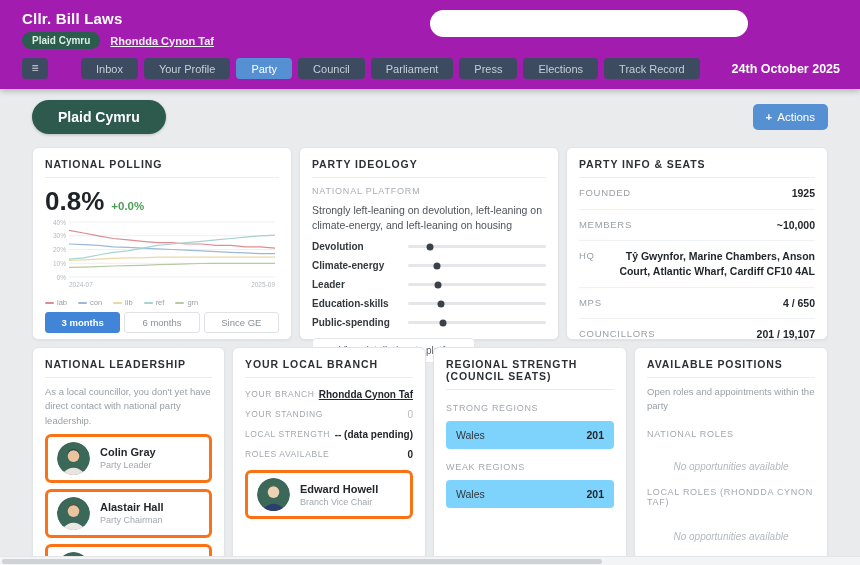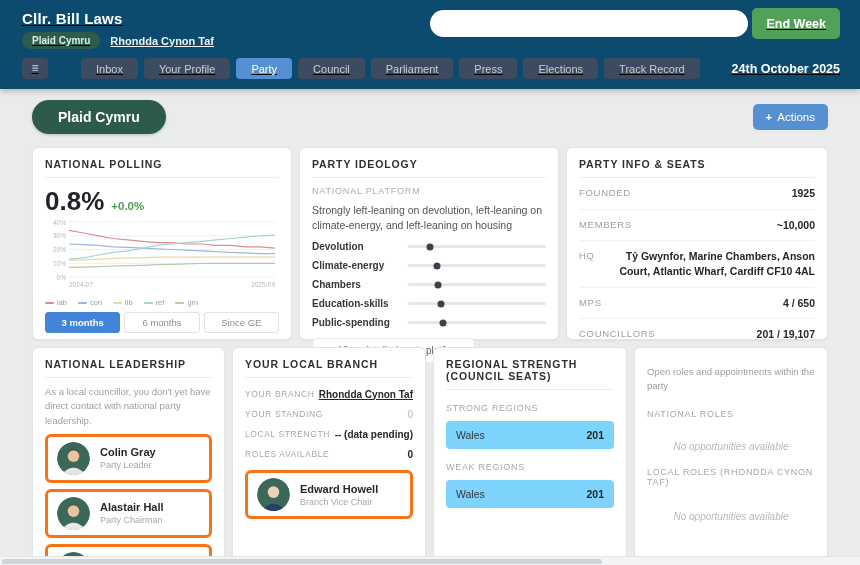--- a/index.html
+++ b/index.html
@@ -1,21 +1,21 @@
 <!DOCTYPE html>
 <html><head>
 <meta charset="utf-8">
 <style>
   * { margin:0; padding:0; box-sizing:border-box; }
   html,body { width:860px; height:565px; overflow:hidden; }
   body { font-family:"Liberation Sans", sans-serif; background:#e9ebed; position:relative; }
 
   
-  .topbar { background:#0c4a6e; padding:8px 20px 10px 22px; position:relative; z-index:3;
-            box-shadow:0 2px 6px rgba(0,0,0,.25);text-decoration:underline; }
+  .topbar { background:#a21caf; padding:8px 20px 10px 22px; position:relative; z-index:3;
+            box-shadow:0 2px 6px rgba(0,0,0,.25); }
   .row1 { display:flex; align-items:flex-start; }
   .user-block { width:408px; }
   .user-title { color:#fff; font-size:15px; font-weight:bold; letter-spacing:.2px; margin-top:2px; }
   .user-badges { display:flex; align-items:center; gap:10px; margin-top:5px; }
   .party-badge { background:#2b5c4d; color:#d9efe4; font-size:10px; font-weight:bold;
                  padding:3px 10px; border-radius:10px; }
   .constituency-link { color:#f0f2f4; font-size:11px; font-weight:bold; text-decoration:underline; cursor:pointer; }
   .search-input { flex:0 0 318px; height:27px; border:none; border-radius:14px; background:#fff;
                   margin-top:2px; padding:0 12px; font-size:12px; outline:none; }
   .spacer { flex:1; }
@@ -128,21 +128,20 @@
   <div class="row1">
     <div class="user-block">
       <div class="user-title">Cllr. Bill Laws</div>
       <div class="user-badges">
         <span class="party-badge">Plaid Cymru</span>
         <span class="constituency-link">Rhondda Cynon Taf</span>
       </div>
     </div>
     <input class="search-input" type="text" value="" style="">
     <div class="spacer"></div>
-    <button class="end-week-btn">End Week</button>
   </div>
   <div class="row2">
     <button class="menu-btn">≡</button>
     <div id="nav-items" style="display:flex;gap:6px;padding-left:27px;">
         <button class="nav-item">Inbox</button>
         <button class="nav-item">Your Profile</button>
         <button class="nav-item active">Party</button>
         <button class="nav-item">Council</button>
         <button class="nav-item">Parliament</button>
         <button class="nav-item">Press</button>
@@ -231,21 +230,21 @@
               <div class="slider-dot" style="left: 16%;"></div>
             </div>
           </div>
           <div class="slider-row">
             <span class="slider-label">Climate-energy</span>
             <div class="slider-track">
               <div class="slider-dot" style="left: 21%;"></div>
             </div>
           </div>
           <div class="slider-row">
-            <span class="slider-label">Chambers</span>
+            <span class="slider-label">Leader</span>
             <div class="slider-track">
               <div class="slider-dot" style="left: 22%;"></div>
             </div>
           </div>
           <div class="slider-row">
             <span class="slider-label">Education-skills</span>
             <div class="slider-track">
               <div class="slider-dot" style="left: 24%;"></div>
             </div>
           </div>
@@ -382,20 +381,21 @@
       <div class="region-group-label">WEAK REGIONS</div>
       <div id="weak-regions">
           <div class="region-row">
             <span class="region-name">Wales</span>
             <span class="region-value">201</span>
           </div>
         </div>
     </div>
 
     <div class="panel p-positions">
+      <div class="panel-title">AVAILABLE POSITIONS</div>
       <div class="panel-note">Open roles and appointments within the party</div>
       <div class="roles-label">NATIONAL ROLES</div>
       <div class="empty-text">No opportunities available</div>
       <div class="roles-label">LOCAL ROLES (RHONDDA CYNON TAF)</div>
       <div class="empty-text second">No opportunities available</div>
     </div>
   </div>
 </div>
 
 <div class="hscroll">

